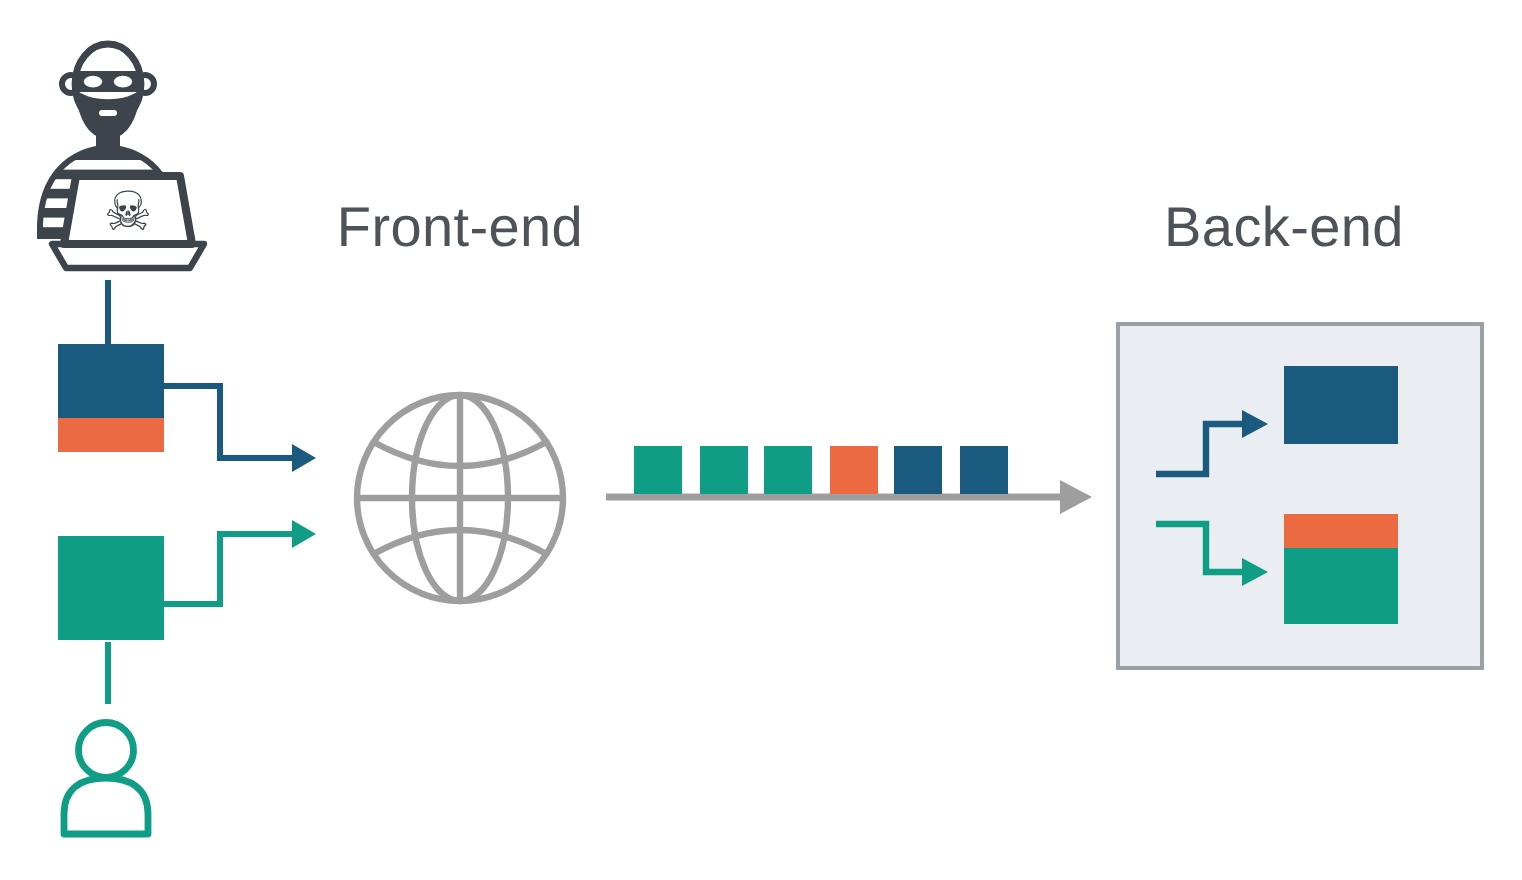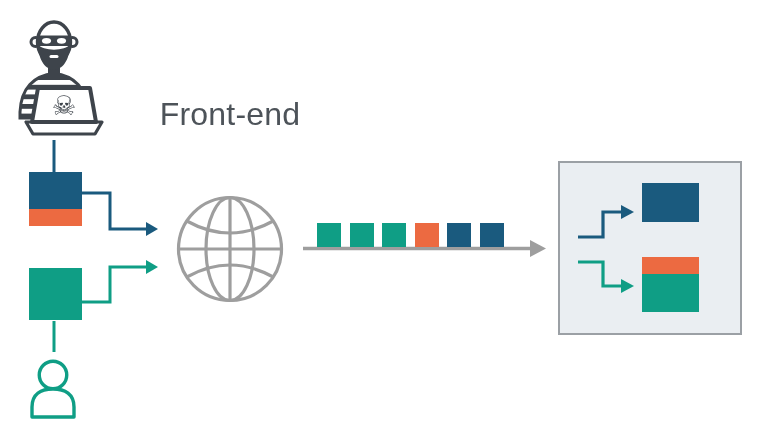--- a/index.html
+++ b/index.html
@@ -8,21 +8,21 @@
     font-family:"Liberation Sans",sans-serif;
   }
   .overlay{position:absolute;left:0;top:0;z-index:2;}
   .backend-box{
     position:absolute;left:558px;top:161px;width:184px;height:174px;
     background:var(--box_bg);border:2px solid var(--box_border);
     box-sizing:border-box;z-index:1;
   }
   .zone-label{
     position:absolute;top:97px;width:200px;text-align:center;
-    font-size:32px;line-height:34px;color:var(--text);
+    font-size:28px;line-height:34px;color:var(--text);
     letter-spacing:0.2px;z-index:4;
   }
   .label-front{left:130px;}
   .label-back{left:542px;}
   .block{position:absolute;display:flex;flex-direction:column;z-index:3;}
   .block .seg{width:100%;}
   .block-attacker{left:29px;top:172px;width:53px;}
   .block-user{left:29px;top:268px;width:53px;}
   .block-backend-top{left:642px;top:183px;width:57px;}
   .block-backend-bottom{left:642px;top:257px;width:57px;}
@@ -106,20 +106,21 @@
       <path d="M578,237 H603 V212 H621" class="f-none s-blue" stroke-width="3.2"></path>
       <polygon points="621,205 621,219 634,212" class="f-blue"></polygon>
     </g>
     <g>
       <path d="M578,262 H603 V286 H621" class="f-none s-green" stroke-width="3.2"></path>
       <polygon points="621,279 621,293 634,286" class="f-green"></polygon>
     </g>
   </svg>
 
   <div class="zone-label label-front">Front-end</div>
+  <div class="zone-label label-back">Back-end</div>
 
   <div class="block block-attacker">
       <div class="seg" style="height: 37px; background: var(--blue);"></div>
       <div class="seg" style="height: 17px; background: var(--orange);"></div>
     </div>
   <div class="block block-user">
       <div class="seg" style="height: 52px; background: var(--green);"></div>
     </div>
   <div class="block block-backend-top">
       <div class="seg" style="height: 39px; background: var(--blue);"></div>

